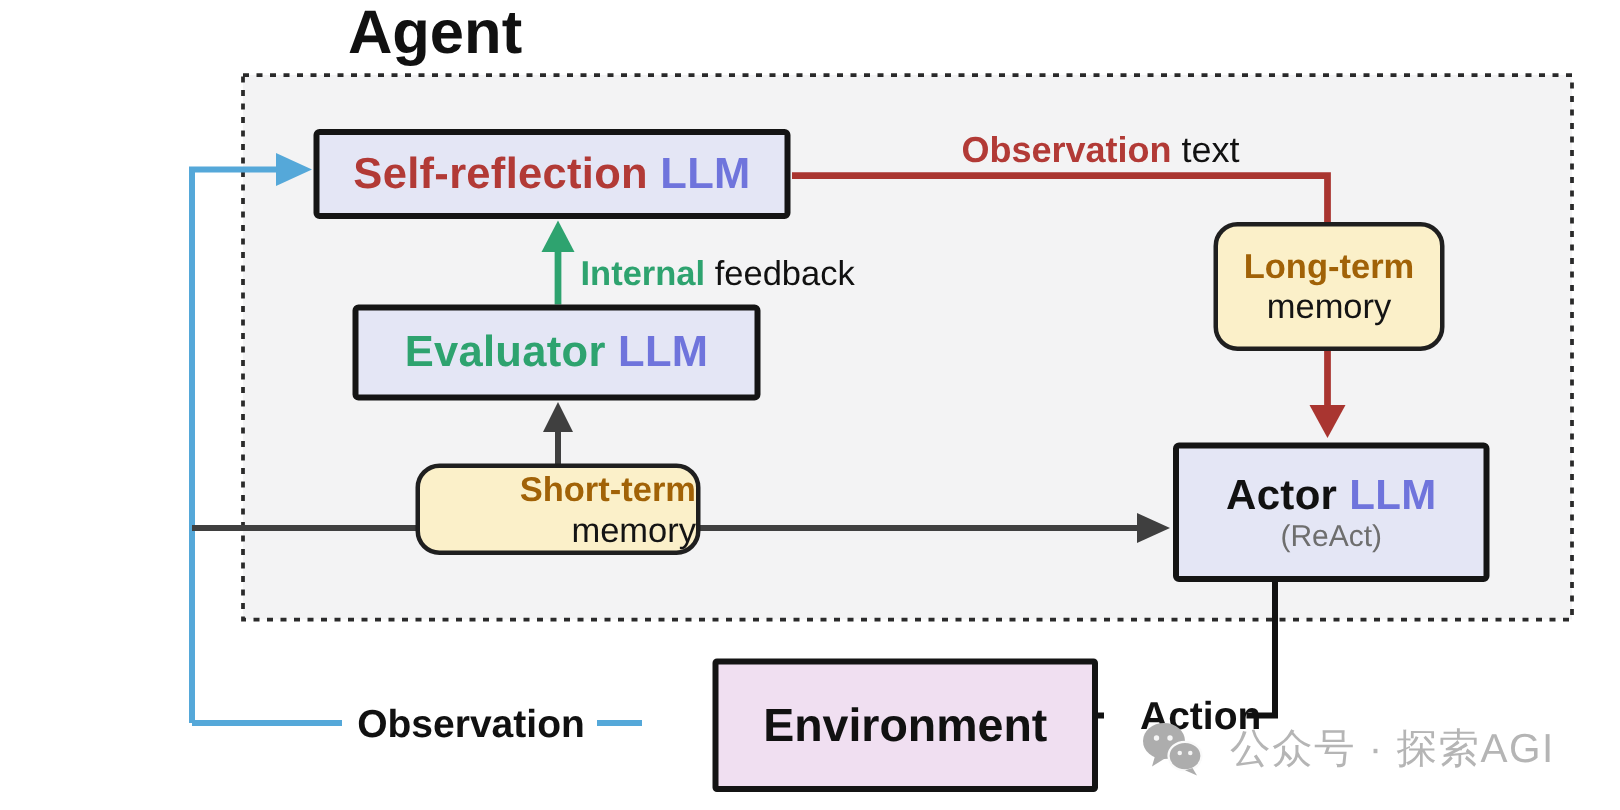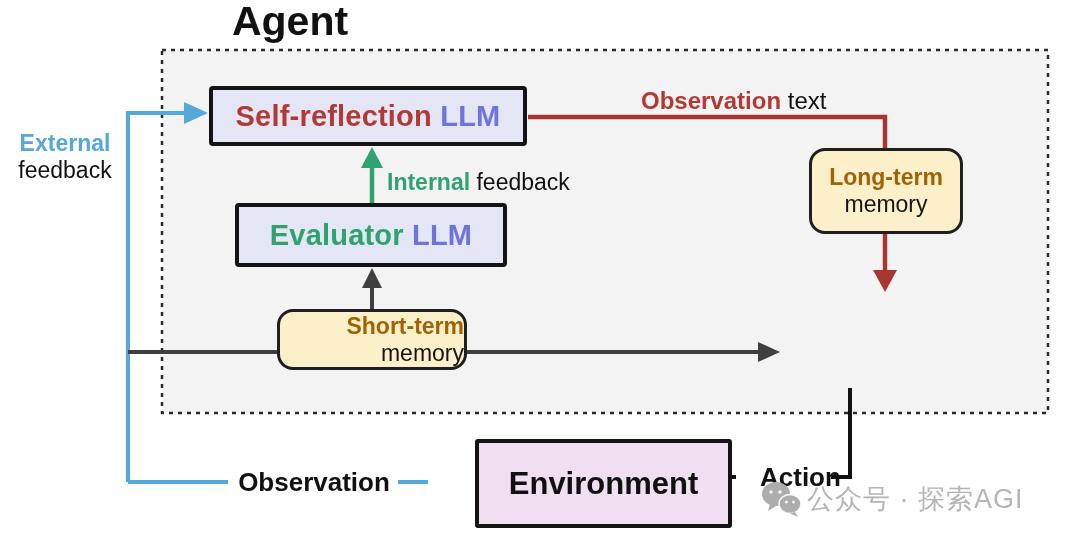--- a/index.html
+++ b/index.html
@@ -23,21 +23,21 @@
   .env-label{font-size:31px;font-weight:600;color:#111;}
   .edge-label{position:absolute;font-size:23px;color:#111;white-space:nowrap;}
   .edge-bold{font-weight:bold;}
   #agent-title{position:absolute;left:160px;top:-2px;width:260px;text-align:center;
     font-size:41px;font-weight:bold;color:#111;}
   #external-label{position:absolute;left:2px;top:130px;width:126px;text-align:center;
     font-size:23px;line-height:27px;color:#111;}
   #observation-label{position:absolute;left:228px;top:467px;width:172px;text-align:center;
     font-size:26px;font-weight:bold;color:#111;}
   #action-label{position:absolute;left:760px;top:462px;font-size:26px;font-weight:bold;color:#111;}
-  #watermark{position:absolute;left:760px;top:480px;display:flex;align-items:center;gap:5px;color:#B5B5B5;font-size:27px;letter-spacing:1px;}
+  #watermark{position:absolute;left:760px;top:480px;display:flex;align-items:center;gap:18px;color:#B5B5B5;font-size:27px;letter-spacing:1px;}
 </style>
 </head>
 <body>
 
 <div id="canvas">
 
   <svg id="wires" viewBox="0 0 1080 540">
 
     <rect x="162" y="50" width="886" height="363" fill="#F3F3F4" stroke="#2A2A2A" stroke-width="2.5" stroke-dasharray="4 5"></rect>
 
@@ -75,29 +75,29 @@
   <div class="box mem-box" style="left:277px;top:309px;width:190px;height:61px;align-items:flex-end;">
     <div class="mem-l1">Short-term</div>
     <div class="mem-l2">memory</div>
   </div>
 
   <div class="box mem-box" style="left:809px;top:148px;width:154px;height:86px;">
     <div class="mem-l1">Long-term</div>
     <div class="mem-l2">memory</div>
   </div>
 
+  <div class="box llm-box" style="left:782px;top:295px;width:211px;height:93px;">
+    <div class="big-label" style="font-size:28px;"><span style="color:#111;">Actor</span>&nbsp;<span class="peri-text">LLM</span></div>
+    <div class="actor-sub">(ReAct)</div>
+  </div>
 
   <div class="box env-box" style="left:427px;top:439px;width:257px;height:89px;">
     <div class="env-label">Environment</div>
   </div>
 
-  <div id="external-label">
-    <div class="blue-text edge-bold">External</div>
-    <div>feedback</div>
-  </div>
 
   <div class="edge-label" style="left:387px;top:169px;"><span class="green-text edge-bold">Internal</span> <span>feedback</span></div>
 
   <div class="edge-label" style="left:641px;top:87px;font-size:24px;"><span class="red-text edge-bold">Observation</span> <span>text</span></div>
 
   <div id="observation-label">Observation</div>
 
   <div id="action-label">Action</div>
 
   <div id="watermark">

